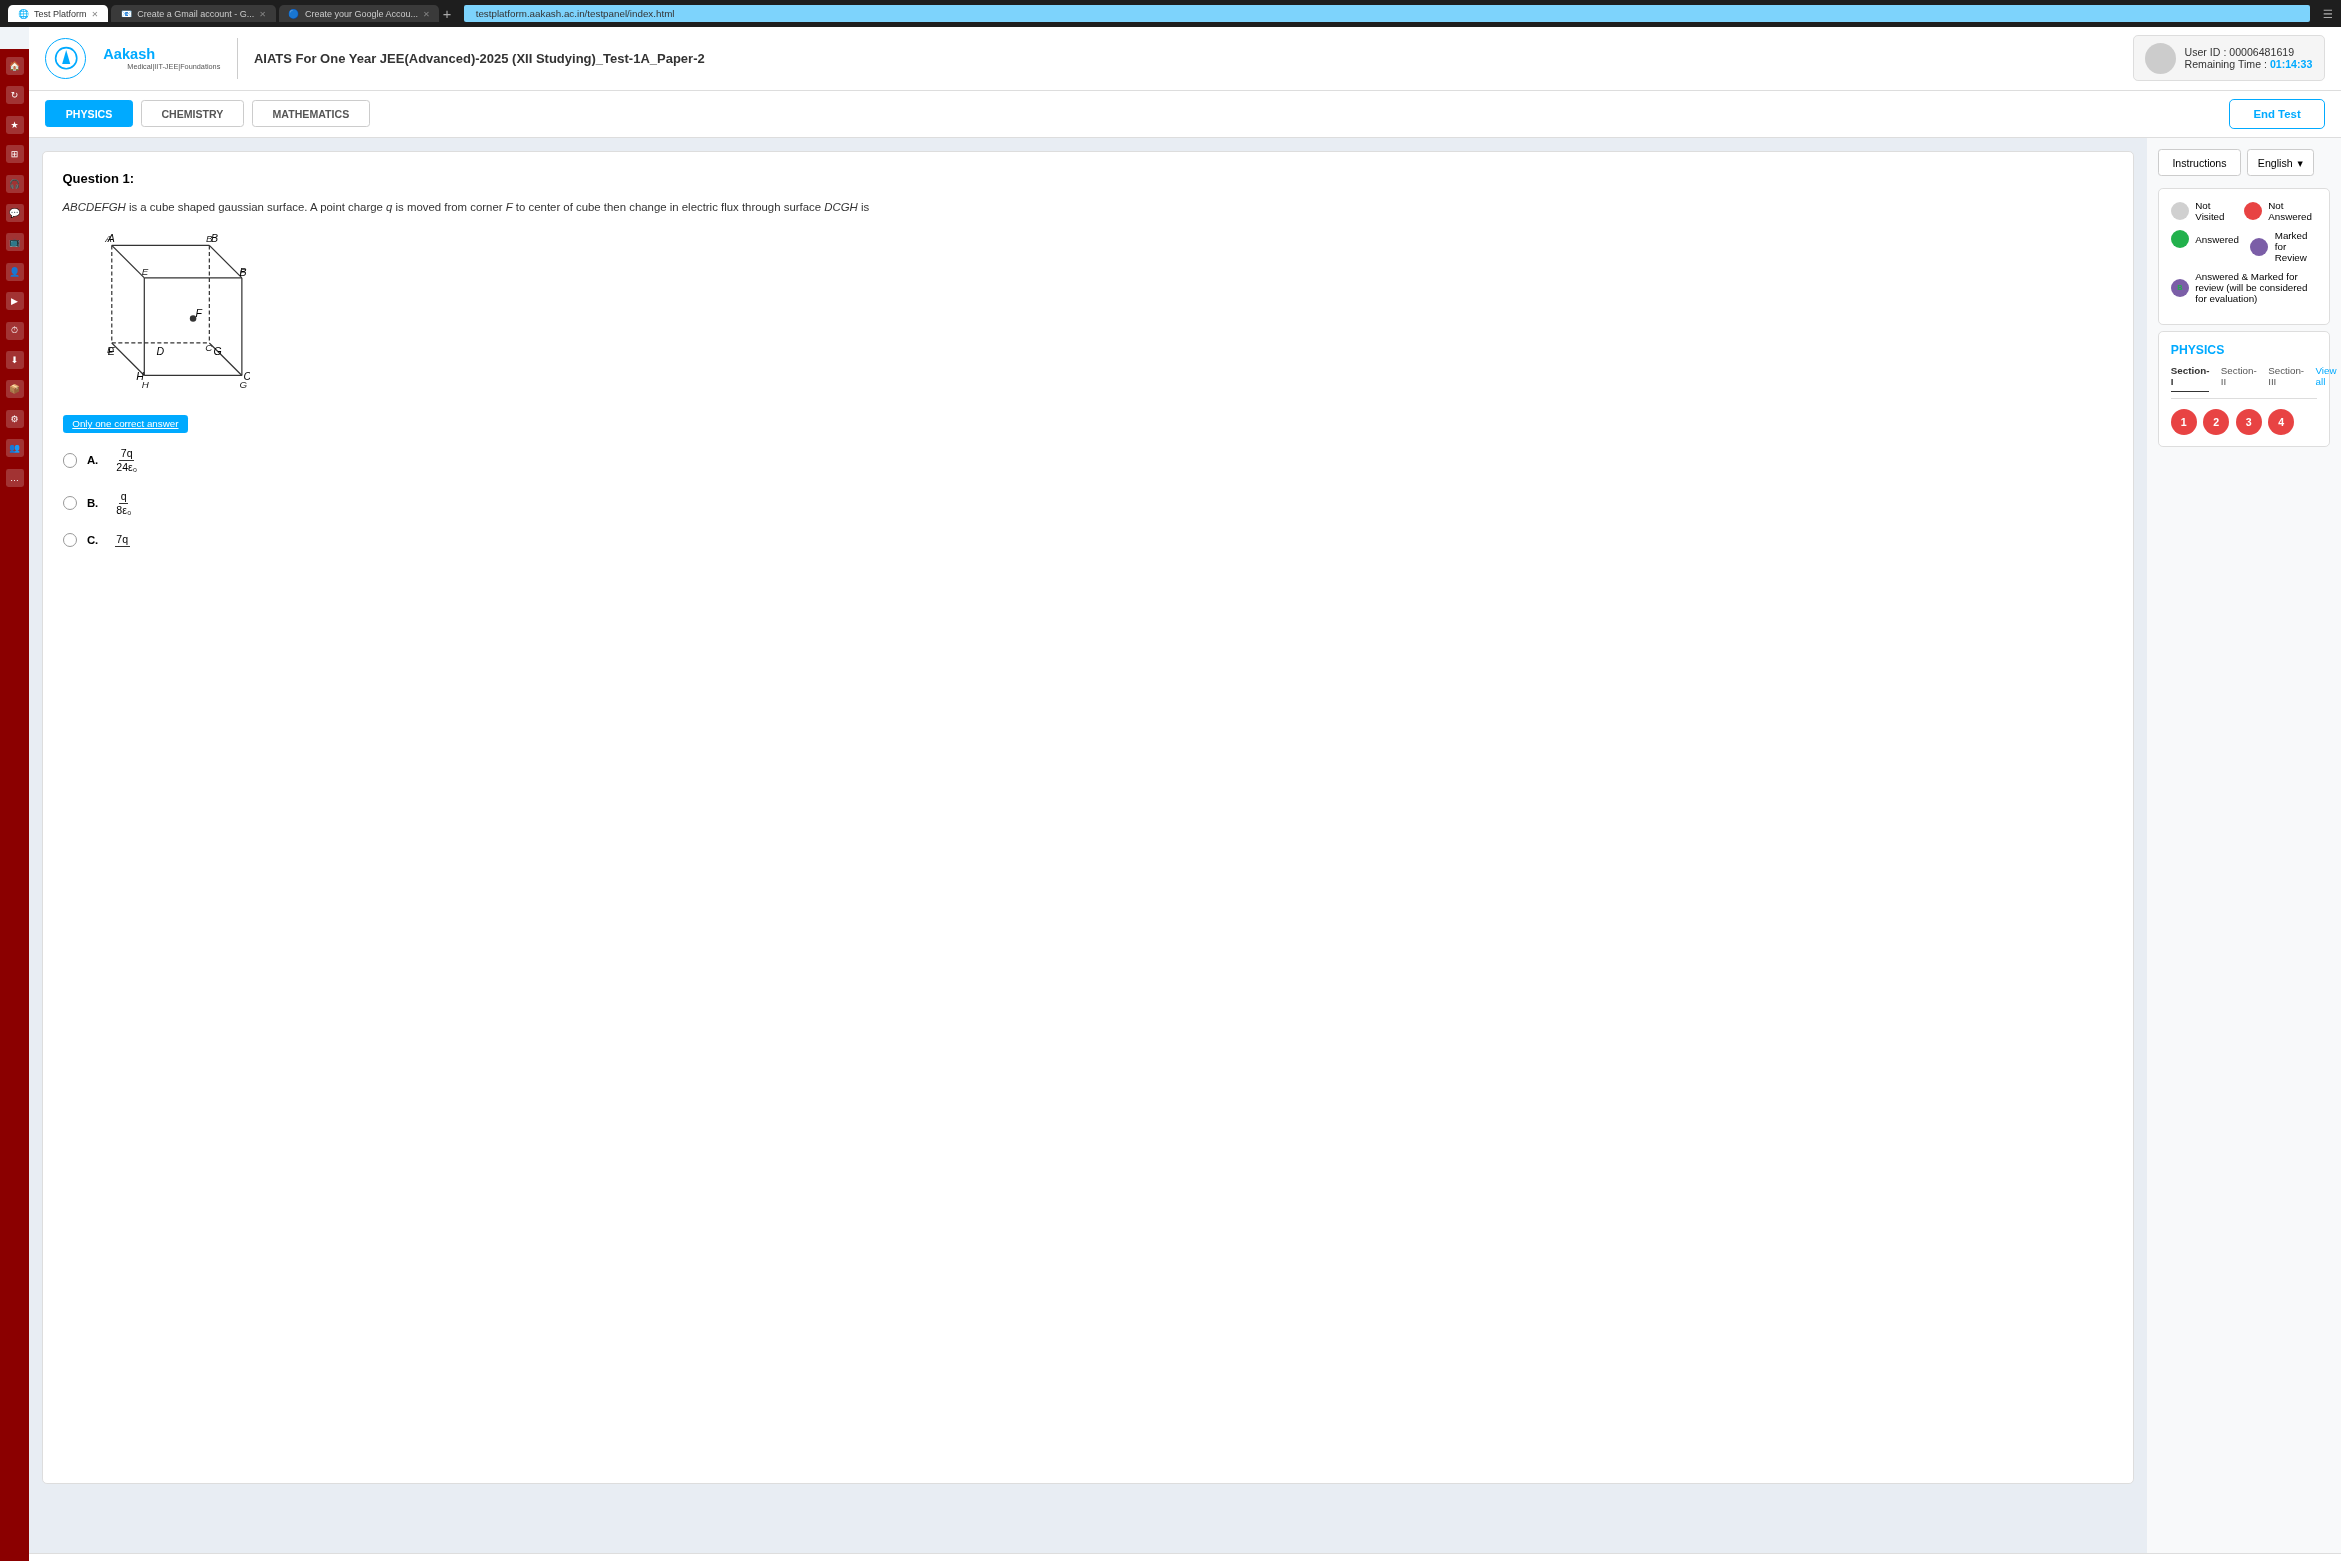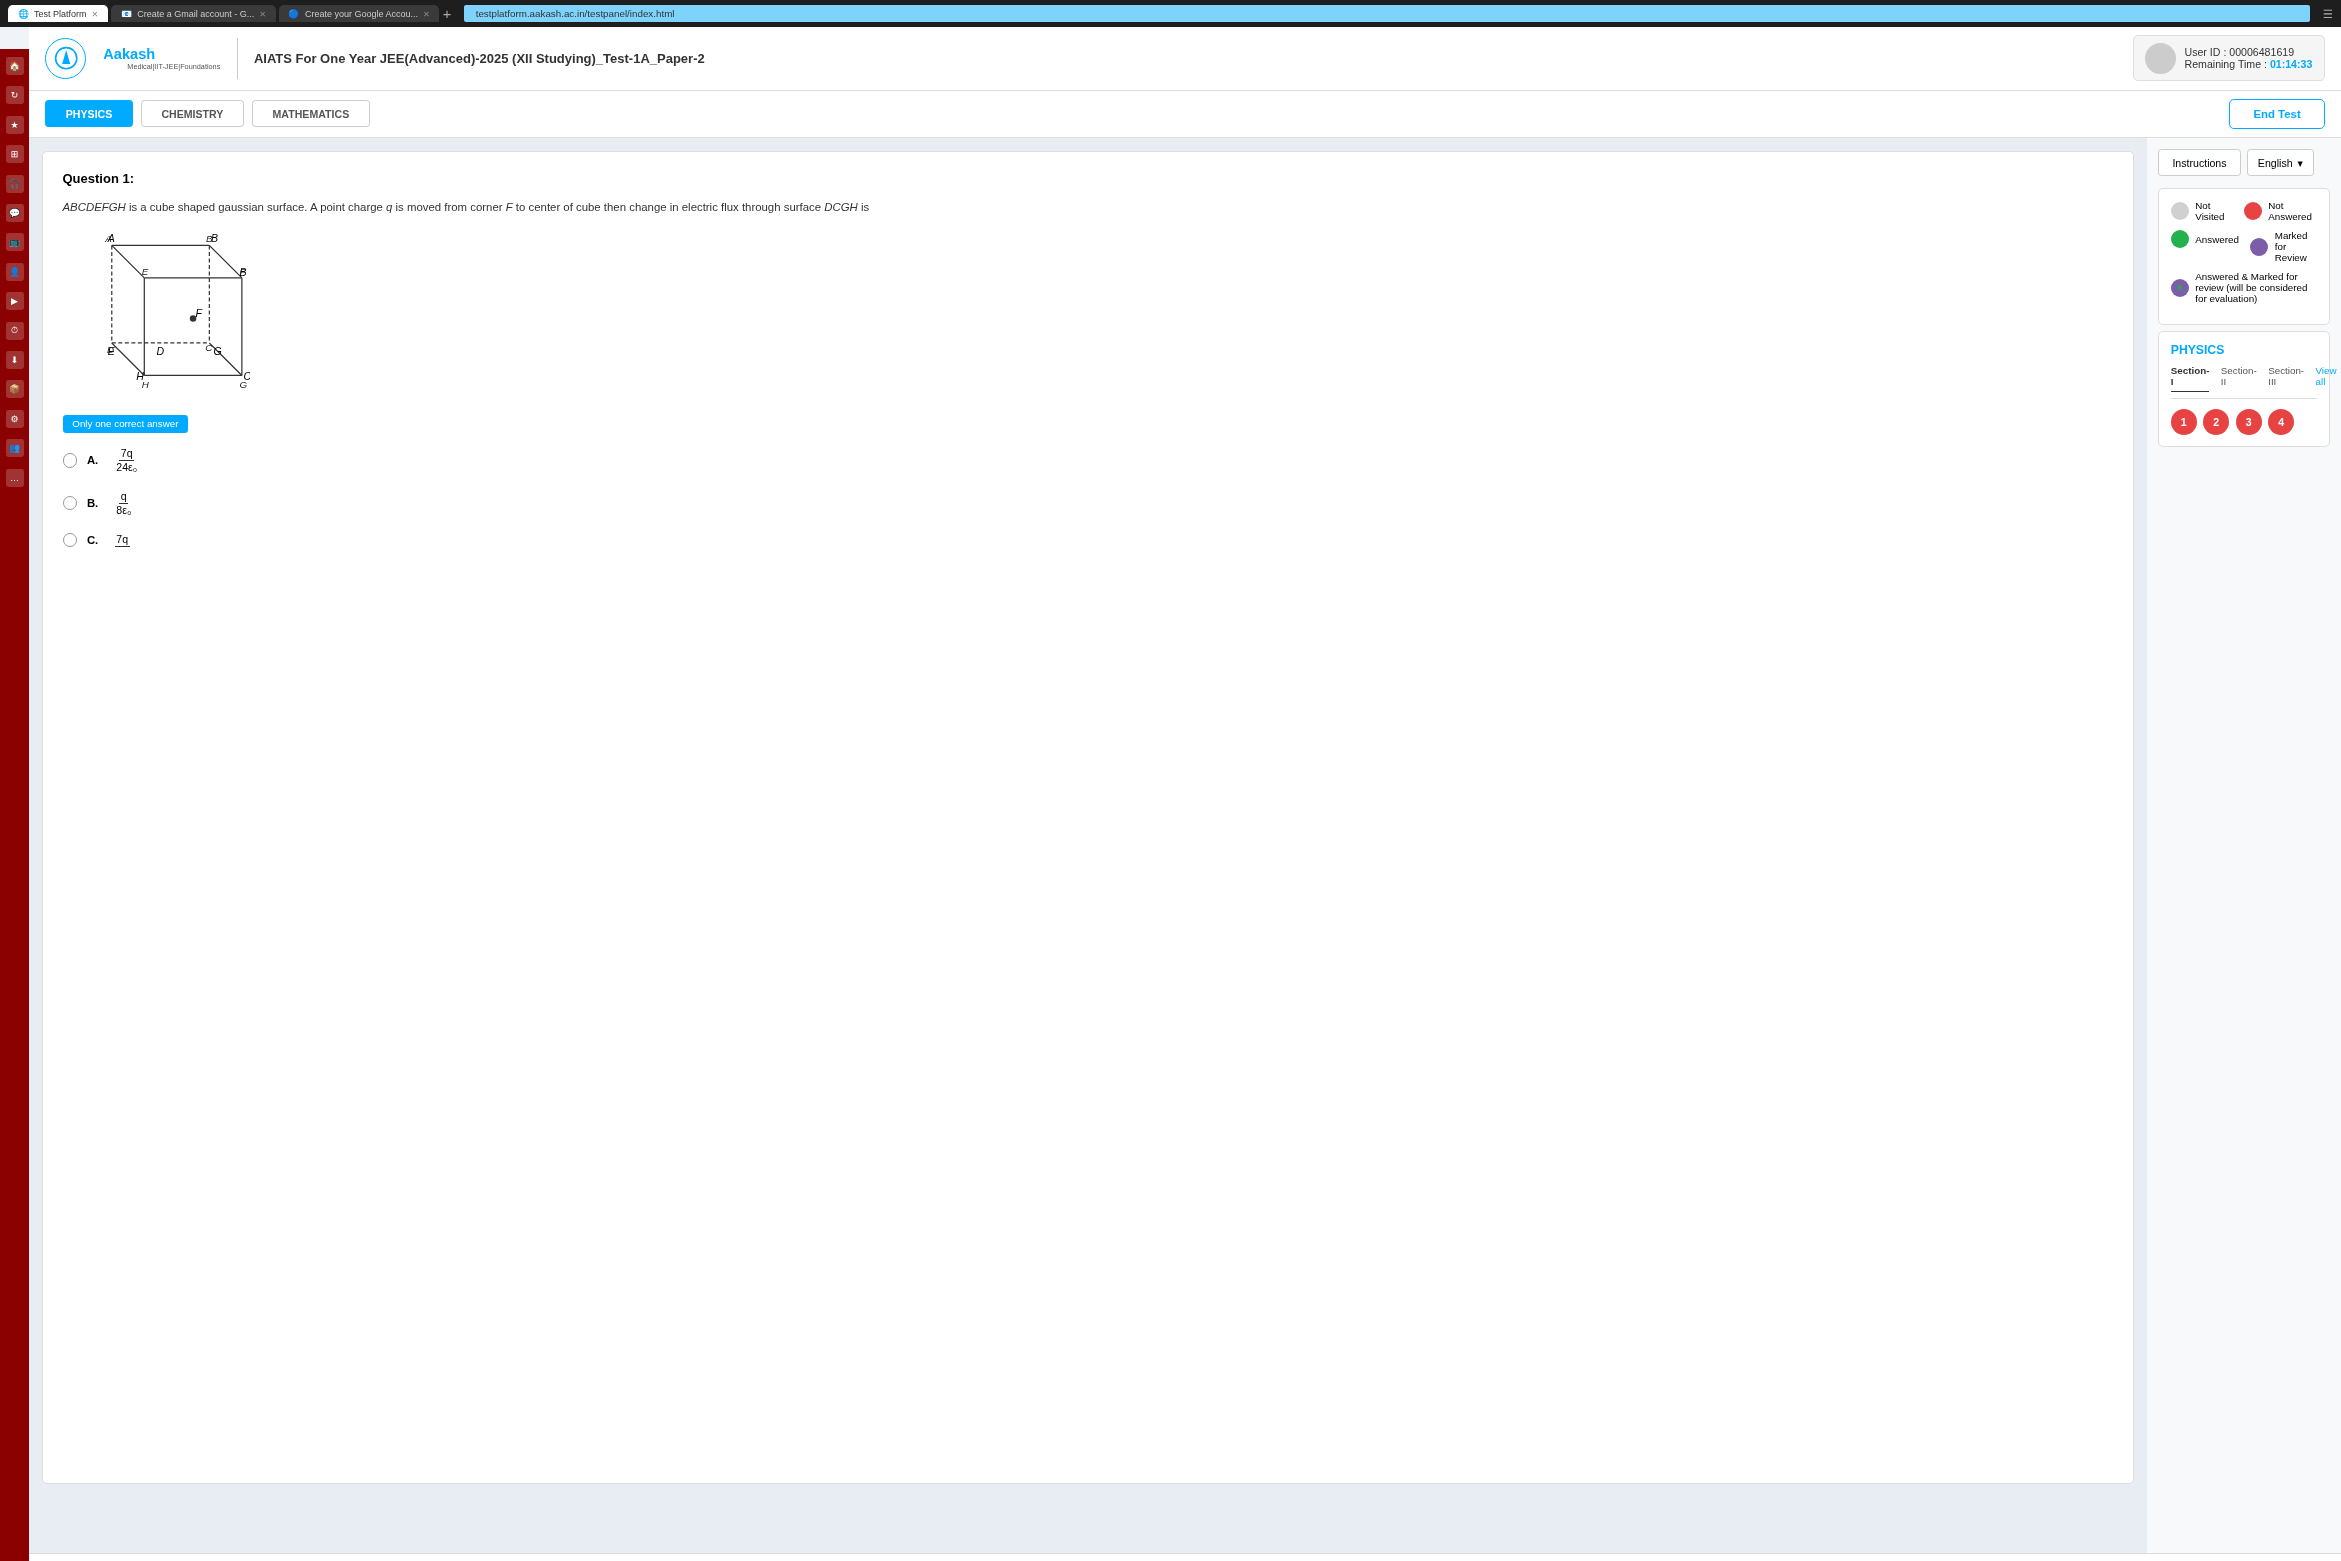--- a/index.html
+++ b/index.html
@@ -191,20 +191,21 @@
       margin: 8.1px 0 13px 0;
     }
     .answer-type-badge {
       background: #00aaff;
       color: #fff;
       padding: 3.3px 9.8px;
       border-radius: 3.3px;
       font-size: 9.8px;
       display: inline-block;
       margin-bottom: 14.6px;
+      text-decoration: underline;
     }
     .option-row {
       display: flex;
       align-items: center;
       gap: 9.8px;
       margin-bottom: 16.3px;
       font-size: 11.4px;
     }
     .option-radio {
       width: 14.6px; height: 14.6px;

